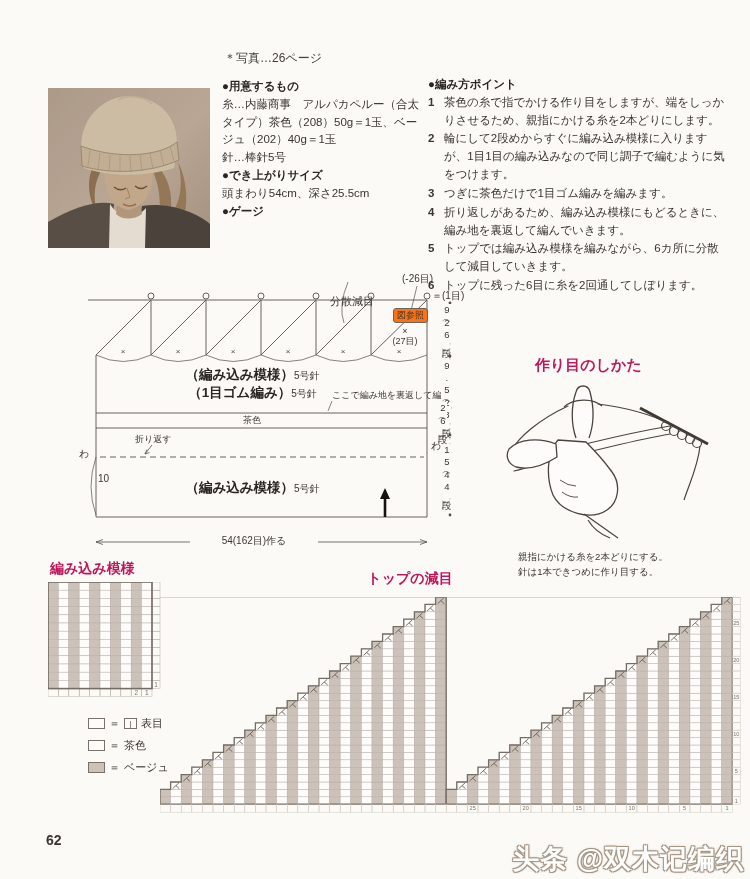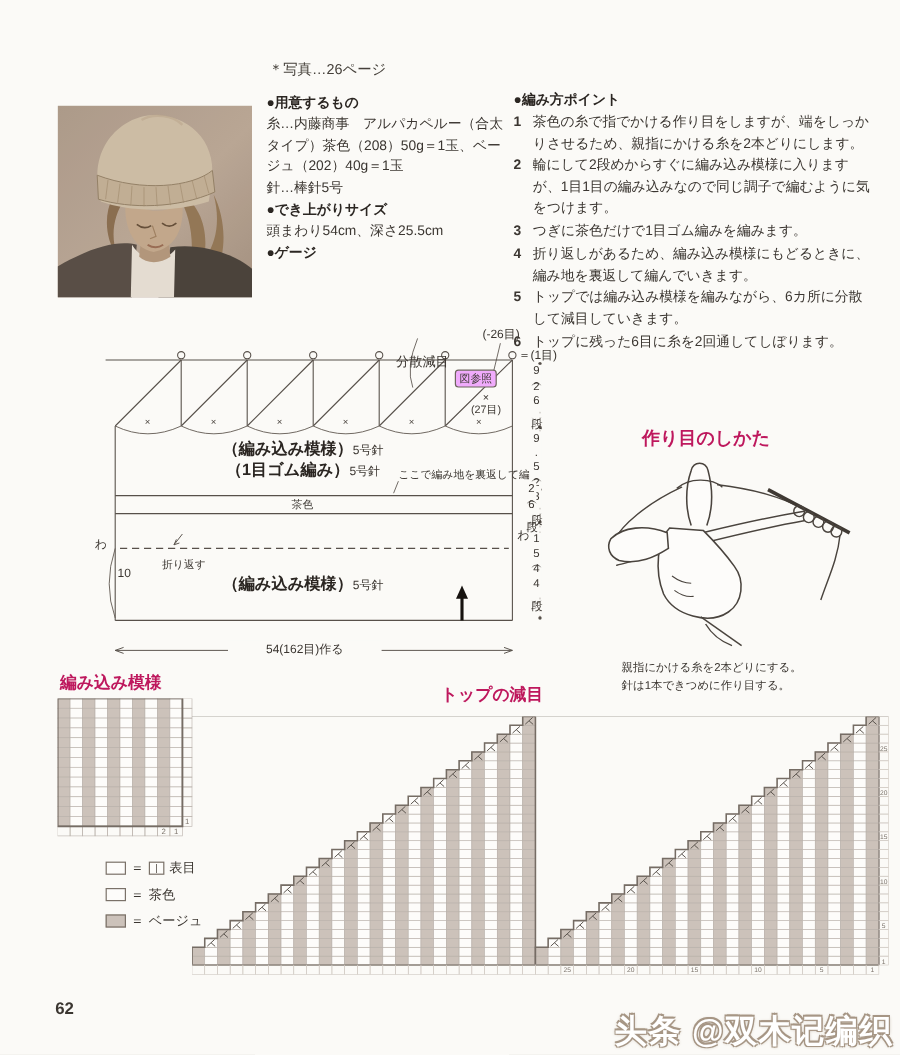--- a/index.html
+++ b/index.html
@@ -12,21 +12,21 @@
   .photo-ref{font-size:12px;color:#45403a;}
   
   .col{font-size:11.5px;line-height:1.55;color:#3b3631;}
   .col .hd{font-weight:bold;color:#2b2622;}
   .pt{display:flex;margin-bottom:1px;}
   .pt-n{font-weight:bold;width:16px;flex:none;}
   .pt-t{flex:1;}
   
   .sch-label{position:absolute;color:#3b3631;white-space:nowrap;background:transparent;}
   .paperbg{background:#fbfaf7;padding:0 2px;}
-  .boxed{border:1px solid #6d655d;border-radius:3px;padding:0 3px;background:#f0abfc;}
+  .boxed{border:1px solid #6d655d;border-radius:3px;padding:0 3px;background:#f97316;margin-left:14px;}
   .vtext{writing-mode:vertical-rl;text-orientation:upright;letter-spacing:1px;background:#fbfaf7;line-height:1.1;}
   .ctr{text-align:center;}
   .big-label{font-size:13.5px;font-weight:600;color:#2b2622;}
   .small-after{font-size:10px;color:#3b3631;}
   
   .lg-row{display:flex;align-items:center;margin-bottom:7px;font-size:11px;color:#3b3631;gap:4px;}
   .sw{display:inline-block;width:17px;height:11px;border:1px solid #7a7168;background:#fdfcfa;box-sizing:border-box;}
   .sw-shaded{background:#ccc2ba;}
   .symbox{width:13px;text-align:center;font-size:8px;line-height:9px;color:#4f4943;}
   
@@ -191,21 +191,21 @@
       <div>(27目)</div>
     </div>
     <div class="sch-label ctr" style="left:60px;top:97px;width:225px;">
       <span class="big-label">（編み込み模様）</span><span class="small-after">5号針</span>
     </div>
     <div class="sch-label ctr" style="left:60px;top:115px;width:225px;">
       <span class="big-label">（1目ゴム編み）</span><span class="small-after">5号針</span>
     </div>
     <div class="sch-label" style="left:240px;top:121px;font-size:9px;margin-left:12px;">ここで編み地を裏返して編む</div>
     <div class="sch-label ctr" style="left:150px;top:146px;width:44px;font-size:9px;">茶色</div>
-    <div class="sch-label" style="left:55px;top:165px;font-size:9px;margin-top:31px;">折り返す</div>
+    <div class="sch-label" style="left:55px;top:165px;font-size:9px;">折り返す</div>
     <div class="sch-label" style="left:-1px;top:179px;font-size:10px;">わ</div>
     <div class="sch-label" style="left:351px;top:171px;font-size:10px;">わ</div>
     <div class="sch-label" style="left:18px;top:205px;font-size:10px;">10</div>
     <div class="sch-label ctr" style="left:60px;top:210px;width:225px;">
       <span class="big-label">（編み込み模様）</span><span class="small-after">5号針</span>
     </div>
     <div class="sch-label ctr paperbg" style="left:110px;top:266px;width:124px;font-size:10px;">54(162目)作る</div>
     <div>
         <div class="sch-label vtext" style="left: 361px; top: 36px; font-size: 9.5px;">9（26段）</div>
         <div class="sch-label vtext" style="left: 361px; top: 92px; font-size: 9.5px;">9.5（28段）</div>

